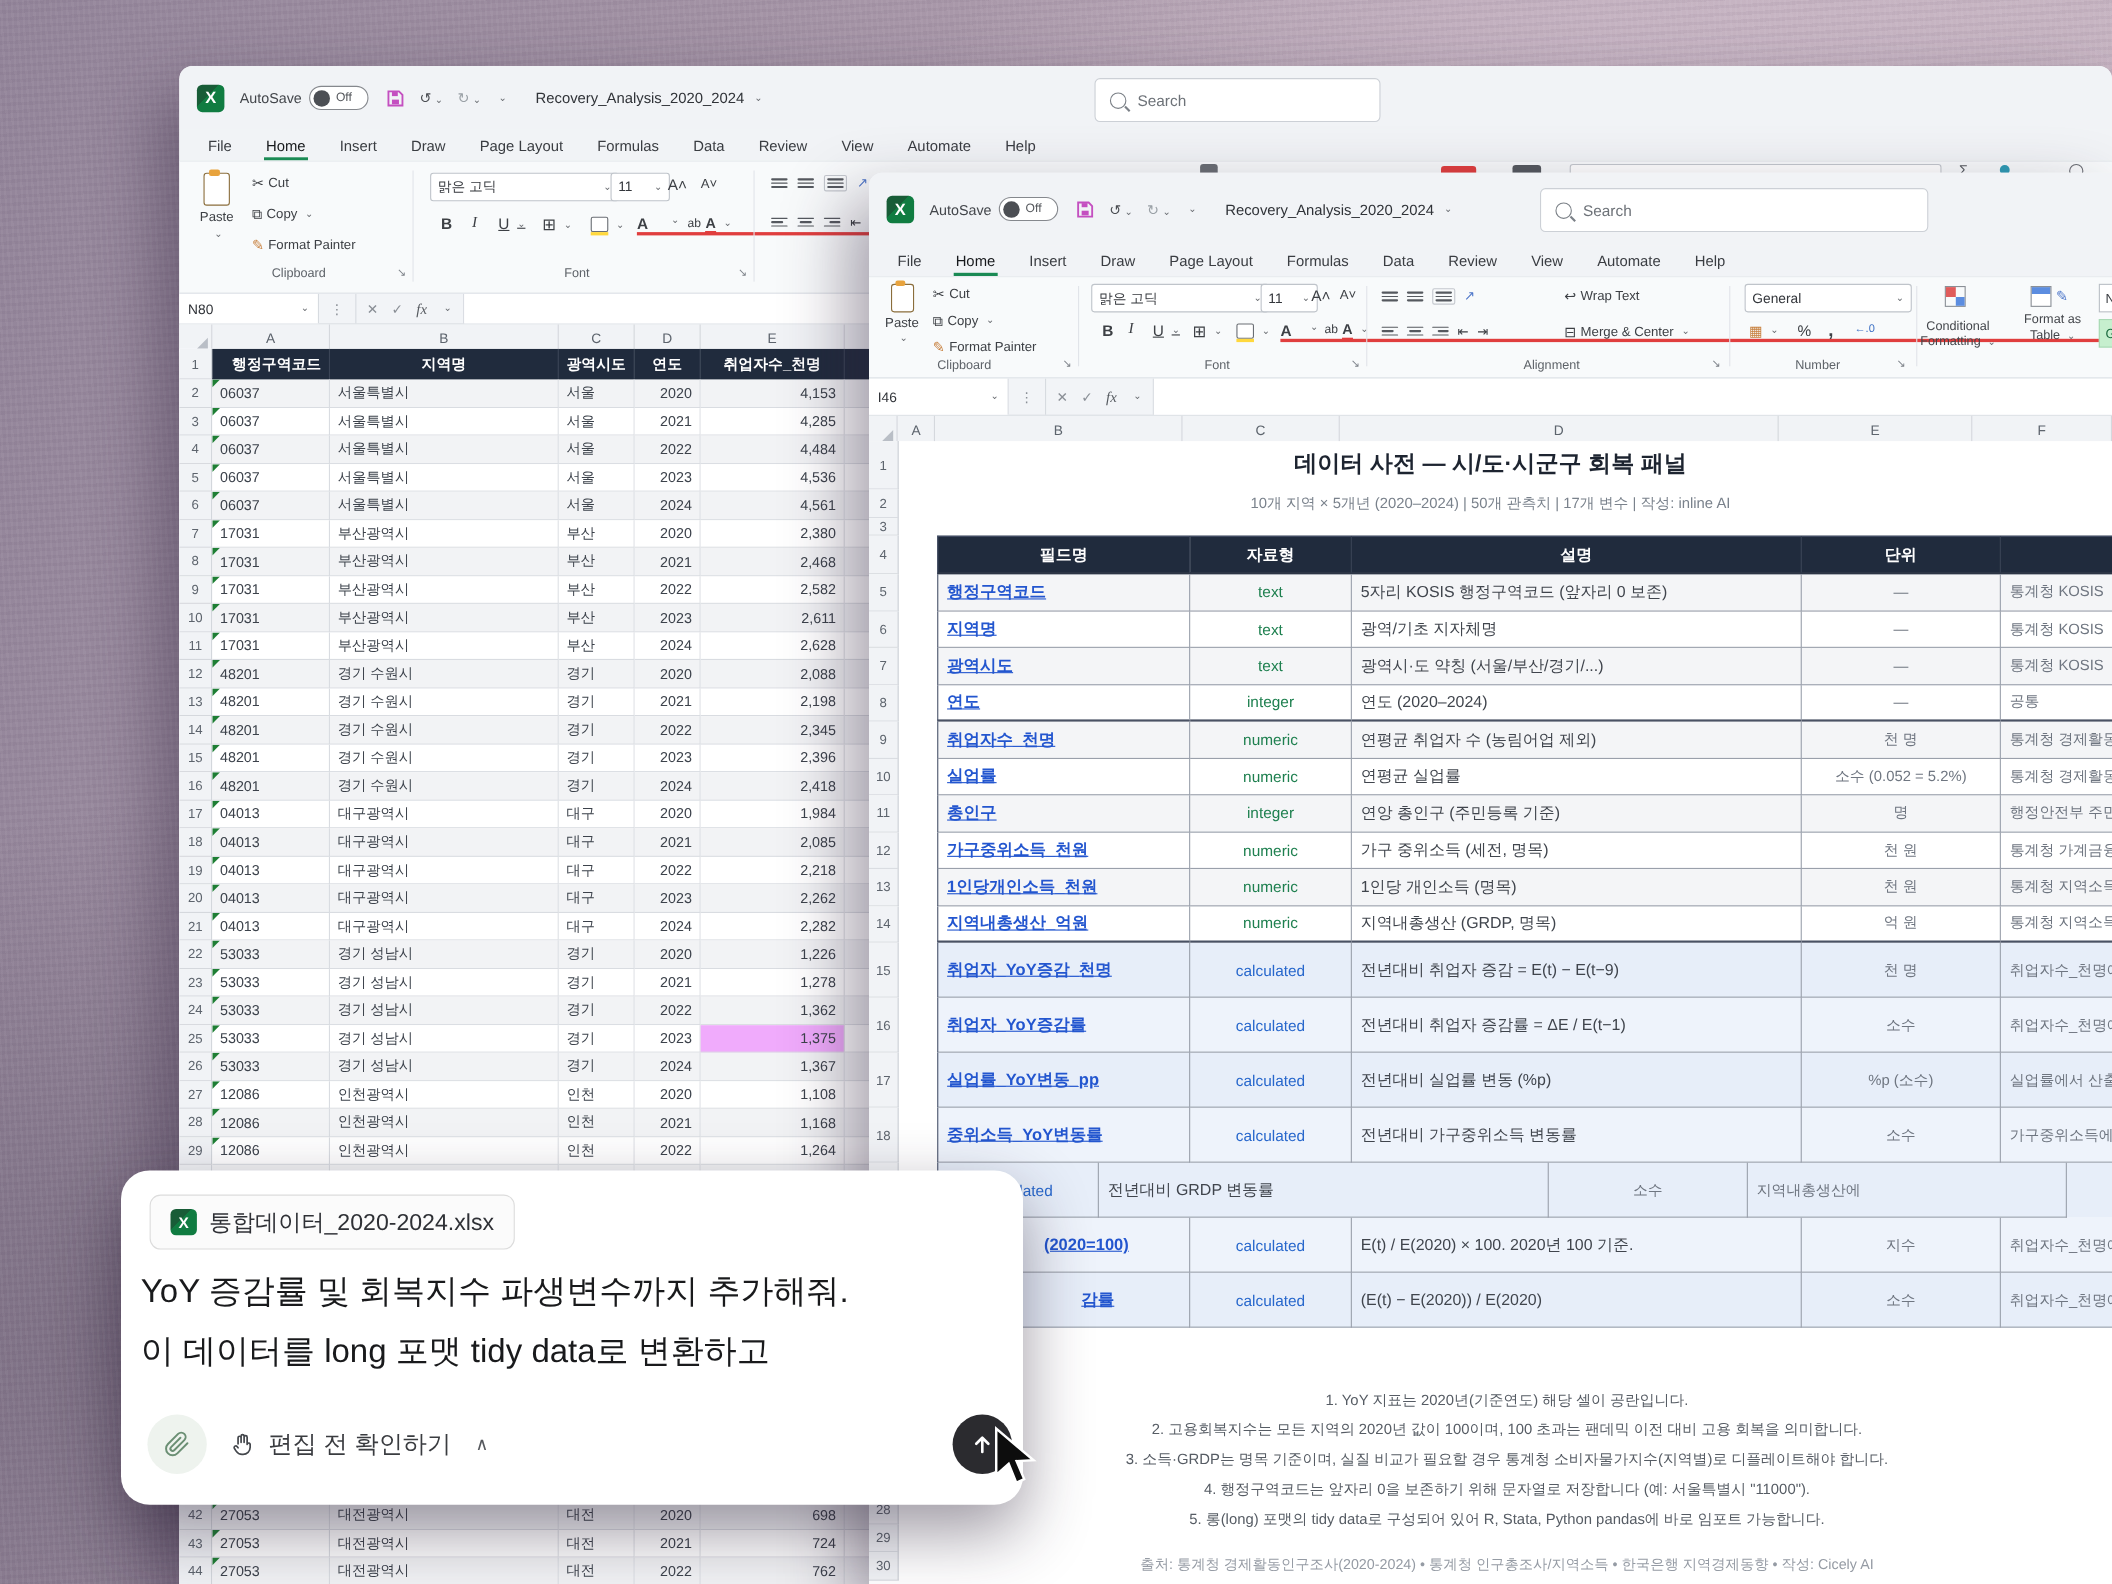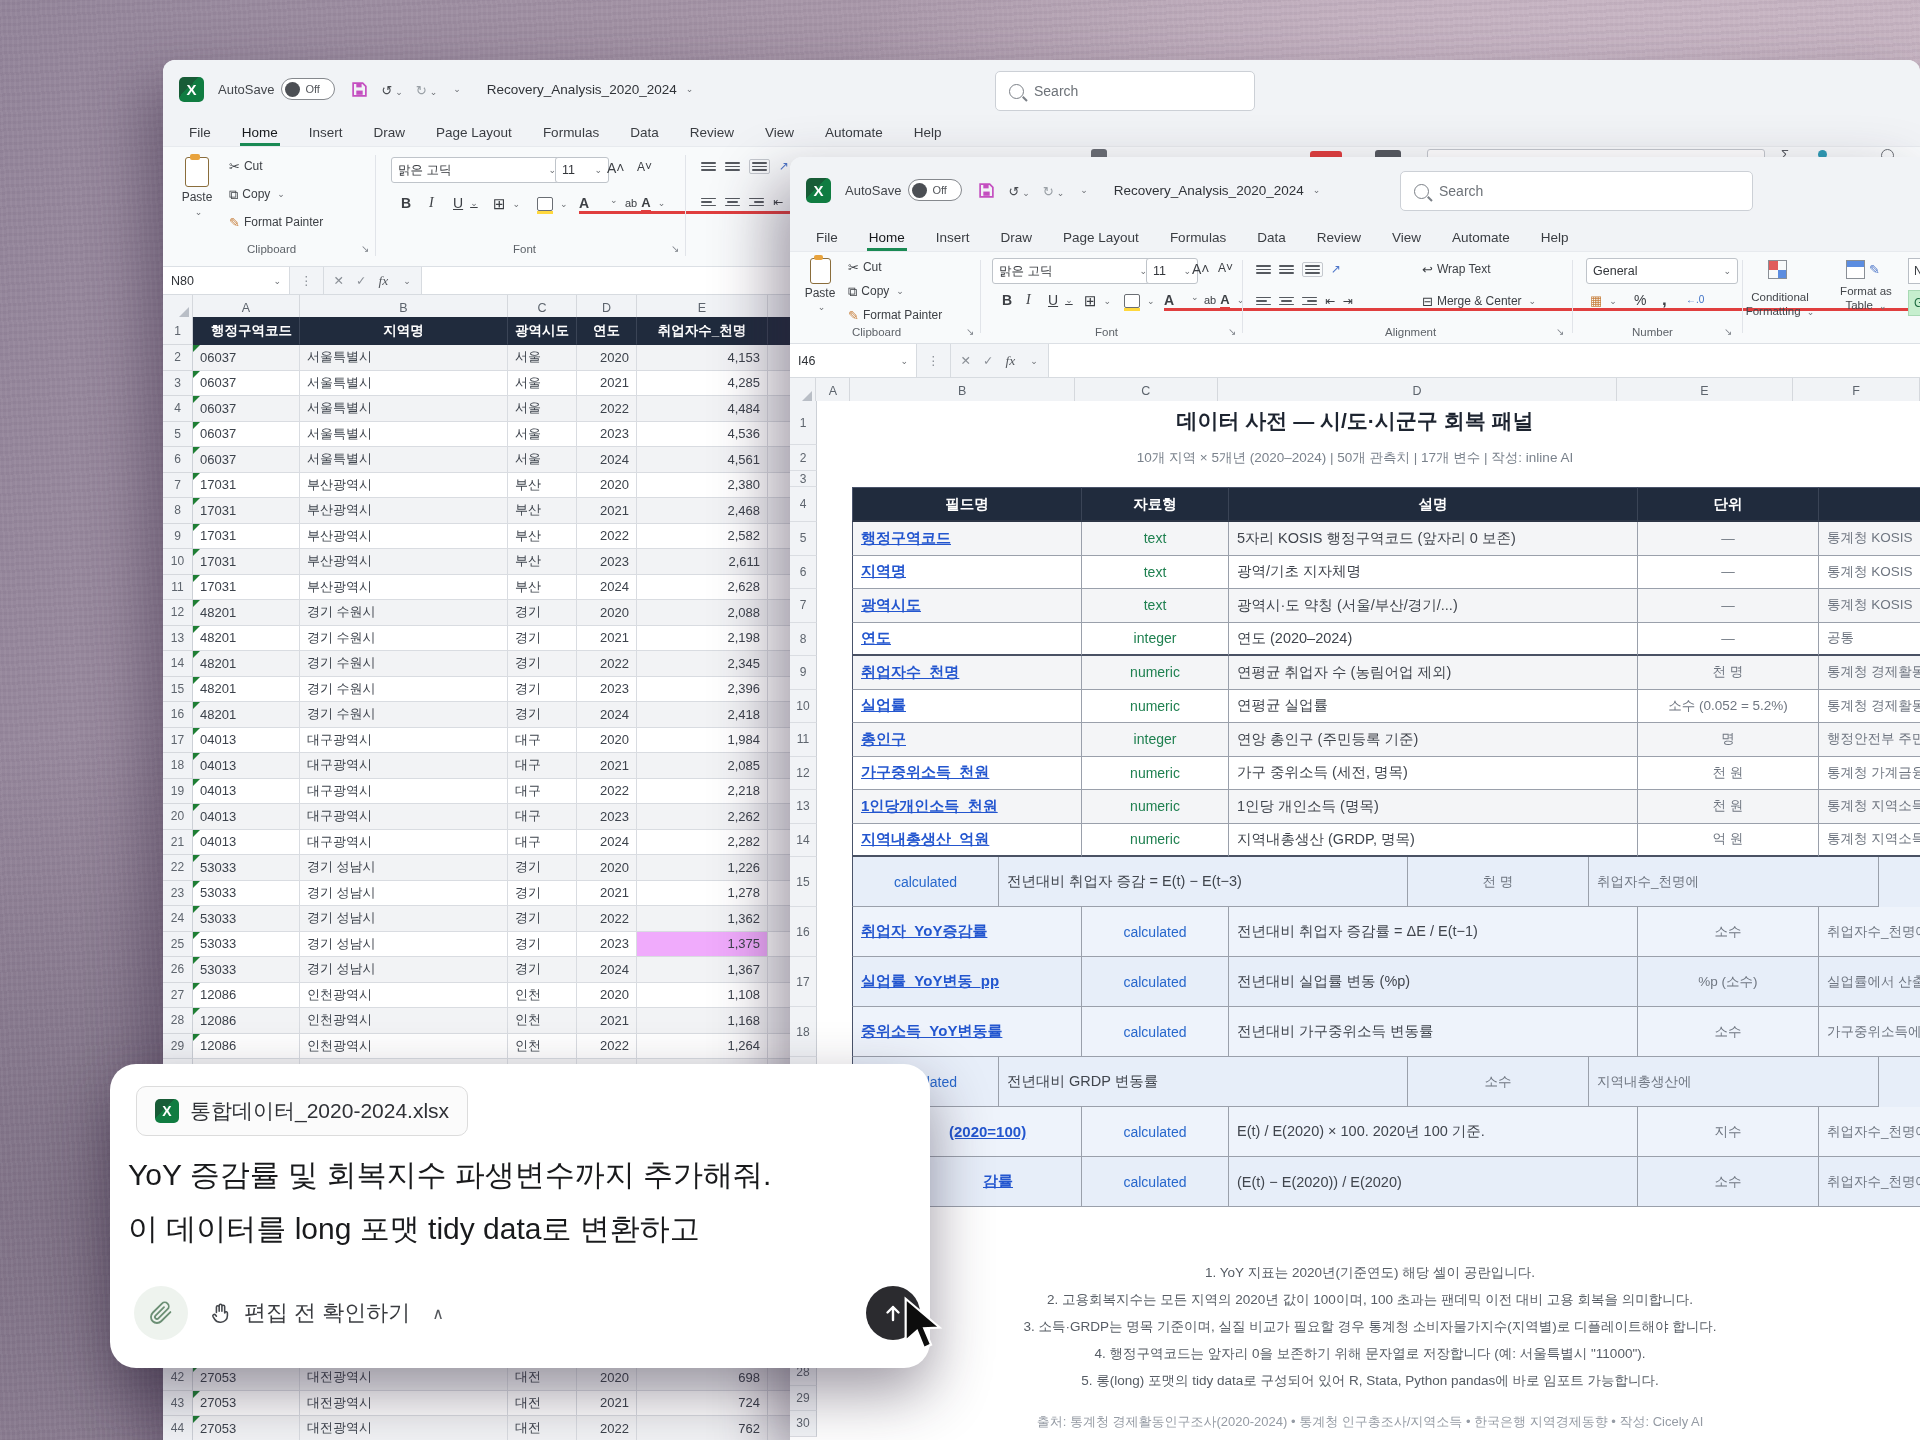--- a/index.html
+++ b/index.html
@@ -1004,22 +1004,23 @@
           <div class="dc dsrc" style="width: 290px;">통계청 지역소득</div>
         </div>
         <div class="drow thick" style="height: 33.5px; background: rgb(255, 255, 255);">
           <div class="dc dfield" style="width: 230px;">지역내총생산_억원</div>
           <div class="dc dtype" style="width: 147px;">numeric</div>
           <div class="dc ddesc" style="width: 409px;">지역내총생산 (GRDP, 명목)</div>
           <div class="dc dunit" style="width: 181px;">억 원</div>
           <div class="dc dsrc" style="width: 290px;">통계청 지역소득</div>
         </div>
         <div class="drow" style="height: 50px; background: rgb(231, 238, 249);">
+          <div class="dc dfield" style="width: 230px;">취업자_YoY증감_천명</div>
           <div class="dc dtype calc" style="width: 147px;">calculated</div>
-          <div class="dc ddesc" style="width: 409px;">전년대비 취업자 증감 = E(t) − E(t−3)</div>
+          <div class="dc ddesc" style="width: 409px;">전년대비 취업자 증감 = E(t) − E(t−9)</div>
           <div class="dc dunit" style="width: 181px;">천 명</div>
           <div class="dc dsrc" style="width: 290px;">취업자수_천명에</div>
         </div>
         <div class="drow" style="height: 50px; background: rgb(238, 243, 251);">
           <div class="dc dfield" style="width: 230px;">취업자_YoY증감률</div>
           <div class="dc dtype calc" style="width: 147px;">calculated</div>
           <div class="dc ddesc" style="width: 409px;">전년대비 취업자 증감률 = ΔE / E(t−1)</div>
           <div class="dc dunit" style="width: 181px;">소수</div>
           <div class="dc dsrc" style="width: 290px;">취업자수_천명에</div>
         </div>

